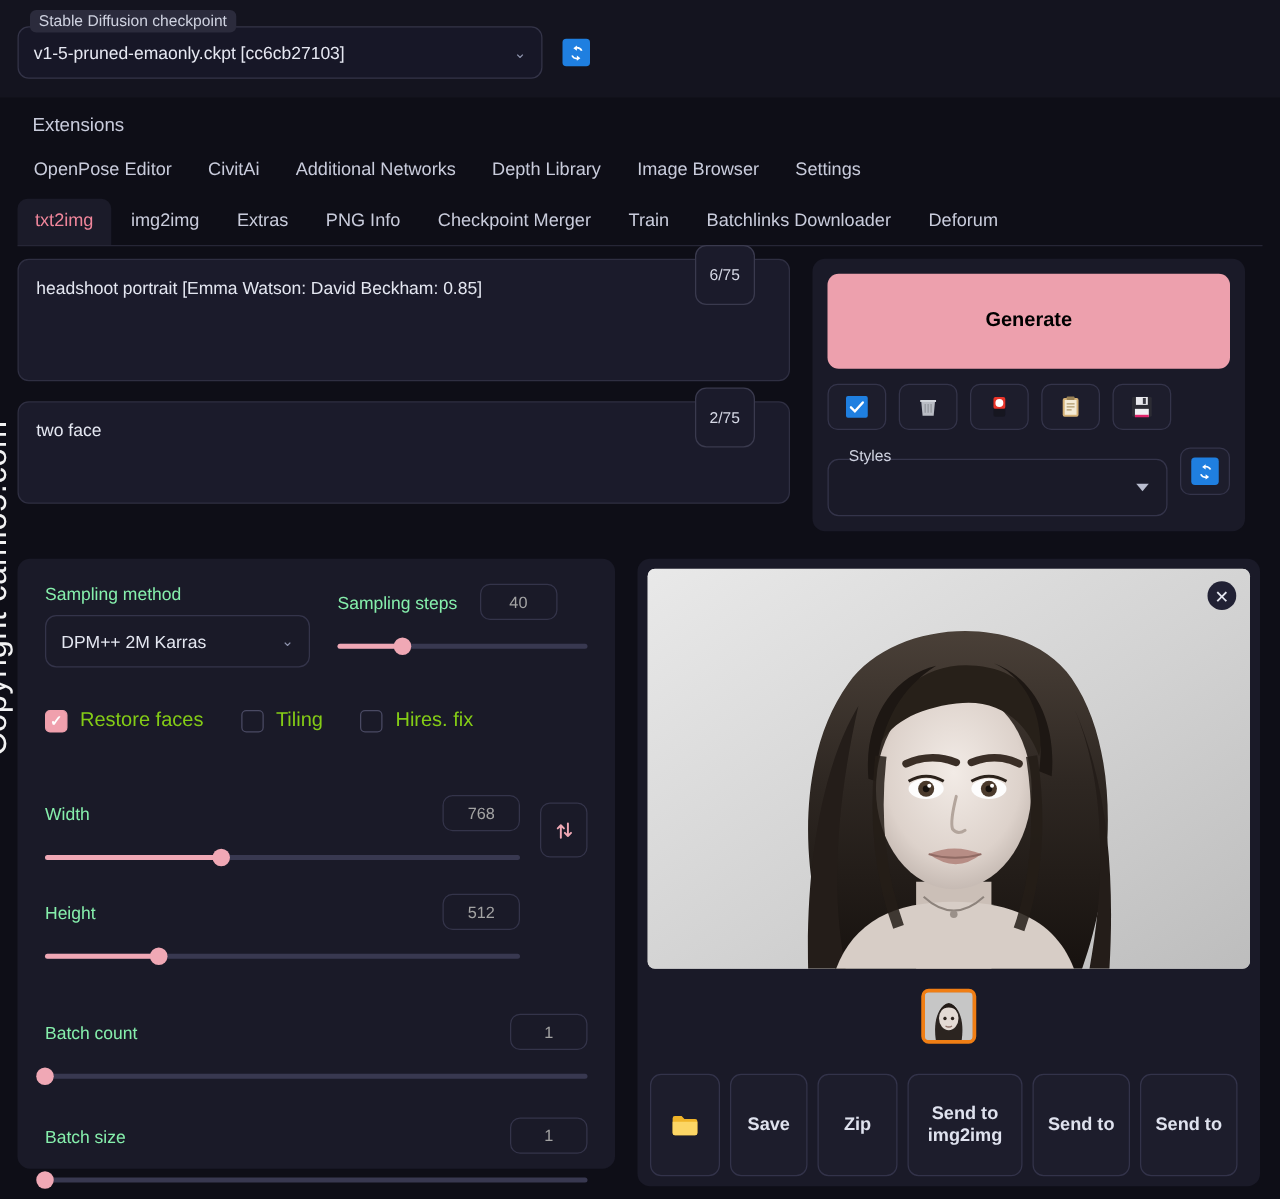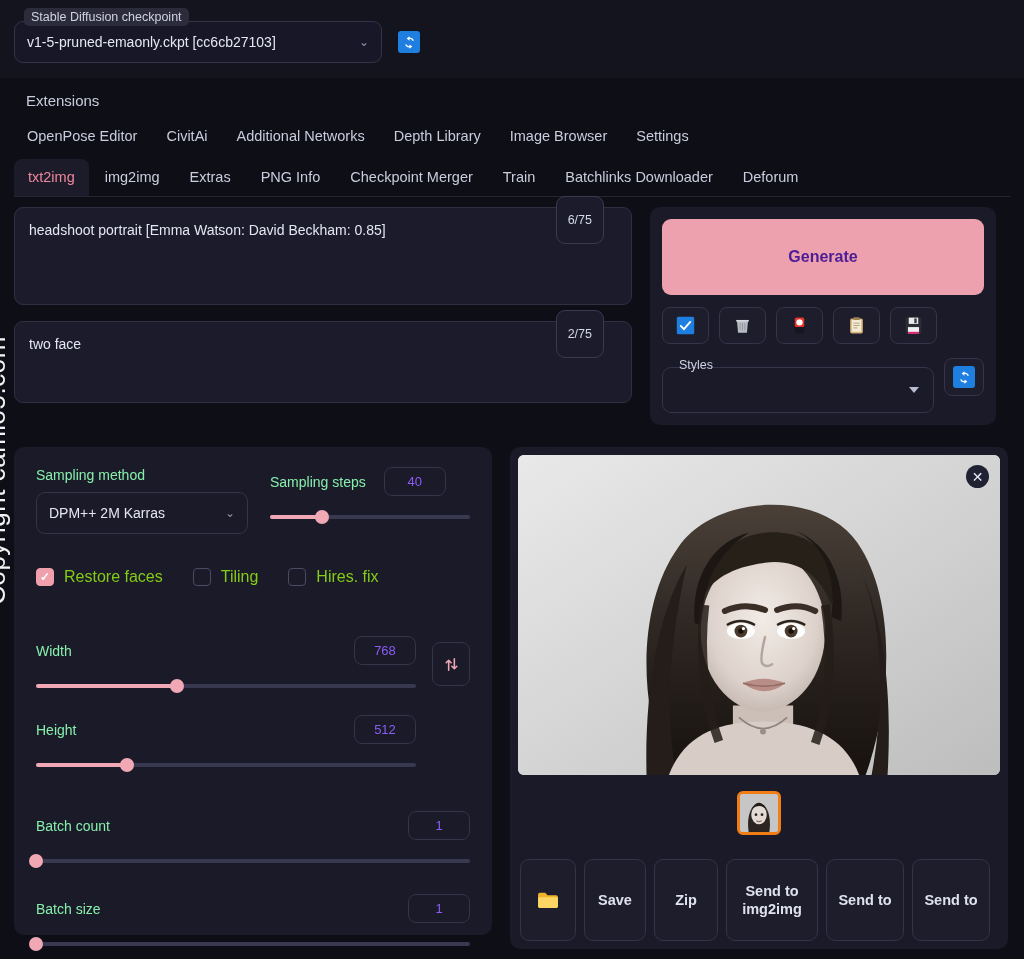--- a/index.html
+++ b/index.html
@@ -26,21 +26,21 @@
     top: -2px; left: 10px;
     background: #2b2b3c;
     color: #cfd2e0;
     font-size: 12.5px;
     padding: 2px 7px;
     border-radius: 5px;
     z-index: 3;
     white-space: nowrap;
   }
   .ckpt-select {
-    width: 368px;
+    width: 420px;
     height: 42px;
     margin-top: 11px;
     background: #171727;
     border: 1px solid #343448;
     border-radius: 9px;
     display: flex;
     align-items: center;
     justify-content: space-between;
     padding: 0 12px;
     color: #e6e8f2;
@@ -127,21 +127,21 @@
     flex: none;
     background: #1a1a28;
     border-radius: 10px;
     padding: 12px;
   }
   .generate-btn {
     height: 76px;
     background: #eda0ad;
     border-radius: 9px;
     display: flex; align-items: center; justify-content: center;
-    color: #4c1d95;
+    color: #000000;
     font-size: 16px;
     font-weight: bold;
   }
   .icon-row { display: flex; gap: 10px; margin-top: 12px; }
   .icon-btn {
     width: 47px; height: 37px;
     background: #1d1d2c;
     border: 1px solid #34344a;
     border-radius: 8px;
     display: flex; align-items: center; justify-content: center;
@@ -204,21 +204,21 @@
     display: flex; align-items: center; justify-content: space-between;
     padding: 0 12px;
     color: #e4e7f1; font-size: 14px;
   }
   .steps-col { flex: 1; }
   .steps-head { display: flex; align-items: center; gap: 18px; }
   .num-box {
     background: #1a1a28;
     border: 1px solid #34344a;
     border-radius: 8px;
-    color: #8b5cf6;
+    color: #a3a3a3;
     font-size: 13px;
     padding: 6px 0;
     width: 62px;
     text-align: center;
   }
   .slider { position: relative; height: 14px; margin-top: 14px; }
   .slider .track {
     position: absolute; top: 5px; left: 0; right: 0;
     height: 4px; background: #383850; border-radius: 3px;
   }

